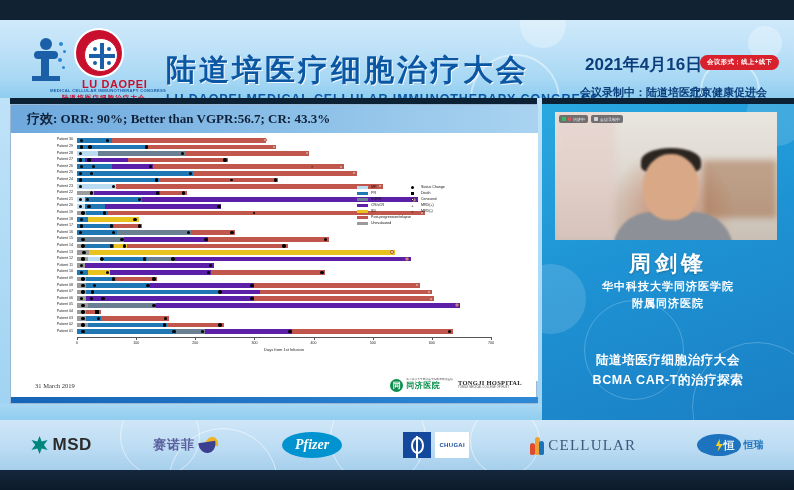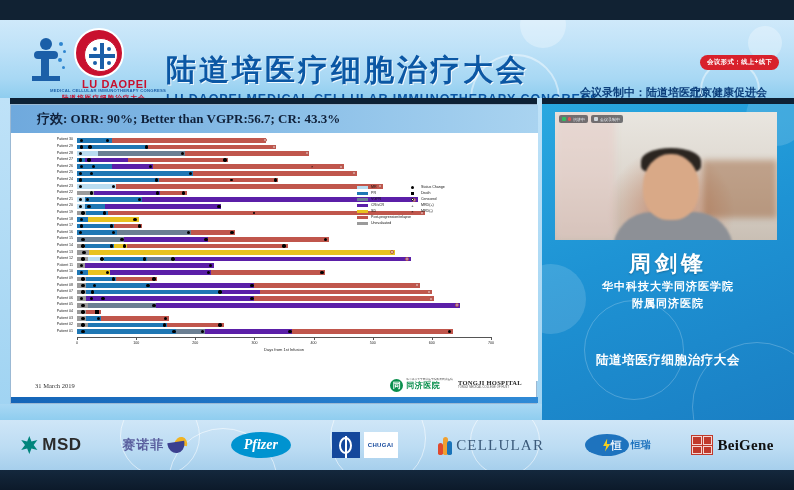--- a/index.html
+++ b/index.html
@@ -94,21 +94,21 @@
     background: #ffffff; border: 1px solid #9bb9d4;
   }
   .slide-title-bar {
     position: absolute; left: 0; top: 0; width: 527px; height: 28px;
     background: linear-gradient(90deg,#6fa9dd 0%, #8cc0e8 55%, #a9d3f0 100%);
     display: flex; align-items: center;
   }
   .slide-title {
     font-family: "Liberation Serif", serif;
     font-size: 13px; font-weight: bold; color: #10213a;
-    padding-left: 26px; white-space: nowrap;
+    padding-left: 16px; white-space: nowrap;
   }
   .slide-body { position:absolute; left:0; top:28px; width:527px; height:248px; background:#fff; }
   .slide-footer-line {
     position:absolute; left:0; bottom:0; width:527px; height:6px;
     background: linear-gradient(90deg,#1565b8,#2f8ad6);
   }
   .slide-date {
     position:absolute; left:24px; bottom:14px; font-size:6.5px; color:#333;
     font-family:"Liberation Serif", serif; white-space:nowrap;
   }
@@ -345,20 +345,21 @@
         </div>
       </div>
       <div class="logo-en1">LU DAOPEI</div>
       <div class="logo-en2">MEDICAL CELLULAR IMMUNOTHERAPY CONGRESS</div>
       <div class="logo-cn">陆道培医疗细胞治疗大会</div>
 
     </div>
 
     <div class="title-cn">陆道培医疗细胞治疗大会</div>
     <div class="title-en">LU DAOPEI MEDICAL  CELLULAR IMMUNOTHERAPY CONGRESS</div>
+    <div class="hdr-date">2021年4月16日</div>
     <div class="hdr-badge">会议形式：线上+线下</div>
     <div class="hdr-org">会议录制中：陆道培医疗®</div>
     <div class="hdr-org2">北京健康促进会</div>
   </div>
 
   <div class="side-left"></div>
   <div class="mid-gap"></div>
   <div class="under-slide"></div>
 
   <div class="slide">
@@ -790,20 +791,21 @@
           <span class="sq" style="background:#d0d6dc;"></span>
           <span>会议录制中</span>
         </div>
       </div>
     </div>
 
     <div class="sp-name">周剑锋</div>
     <div class="sp-aff1">华中科技大学同济医学院</div>
     <div class="sp-aff2">附属同济医院</div>
     <div class="sp-topic1">陆道培医疗细胞治疗大会</div>
+    <div class="sp-topic2">BCMA CAR-T的治疗探索</div>
   </div>
 
   <div class="sponsors">
     <div class="sp-ring2" style="left:120px;top:-24px;width:80px;height:80px;"></div>
     <div class="sp-ring2" style="left:168px;top:8px;width:110px;height:110px;"></div>
     <div class="sp-ring2" style="left:330px;top:-30px;width:96px;height:96px;"></div>
     <div class="sp-ring2" style="left:470px;top:-14px;width:70px;height:70px;"></div>
 
     <div class="sponsor">
       <span class="msd-mark"></span>
@@ -840,25 +842,16 @@
 
     <div class="sponsor hengrui">
       <span class="hr-oval">
         <span class="bolt"></span>
           <span class="h">恒</span>
       </span>
       <span class="hr-cn">恒瑞</span>
     </div>
 
 
-    <div class="sponsor beigene">
-      <span class="bg-seal">
-        <span></span>
-          <span></span>
-          <span></span>
-          <span></span>
-      </span>
-      <span class="bg-text">BeiGene</span>
-    </div>
   </div>
 
   <div class="frame-bottom"></div>
 </div>
 
 </body></html>

